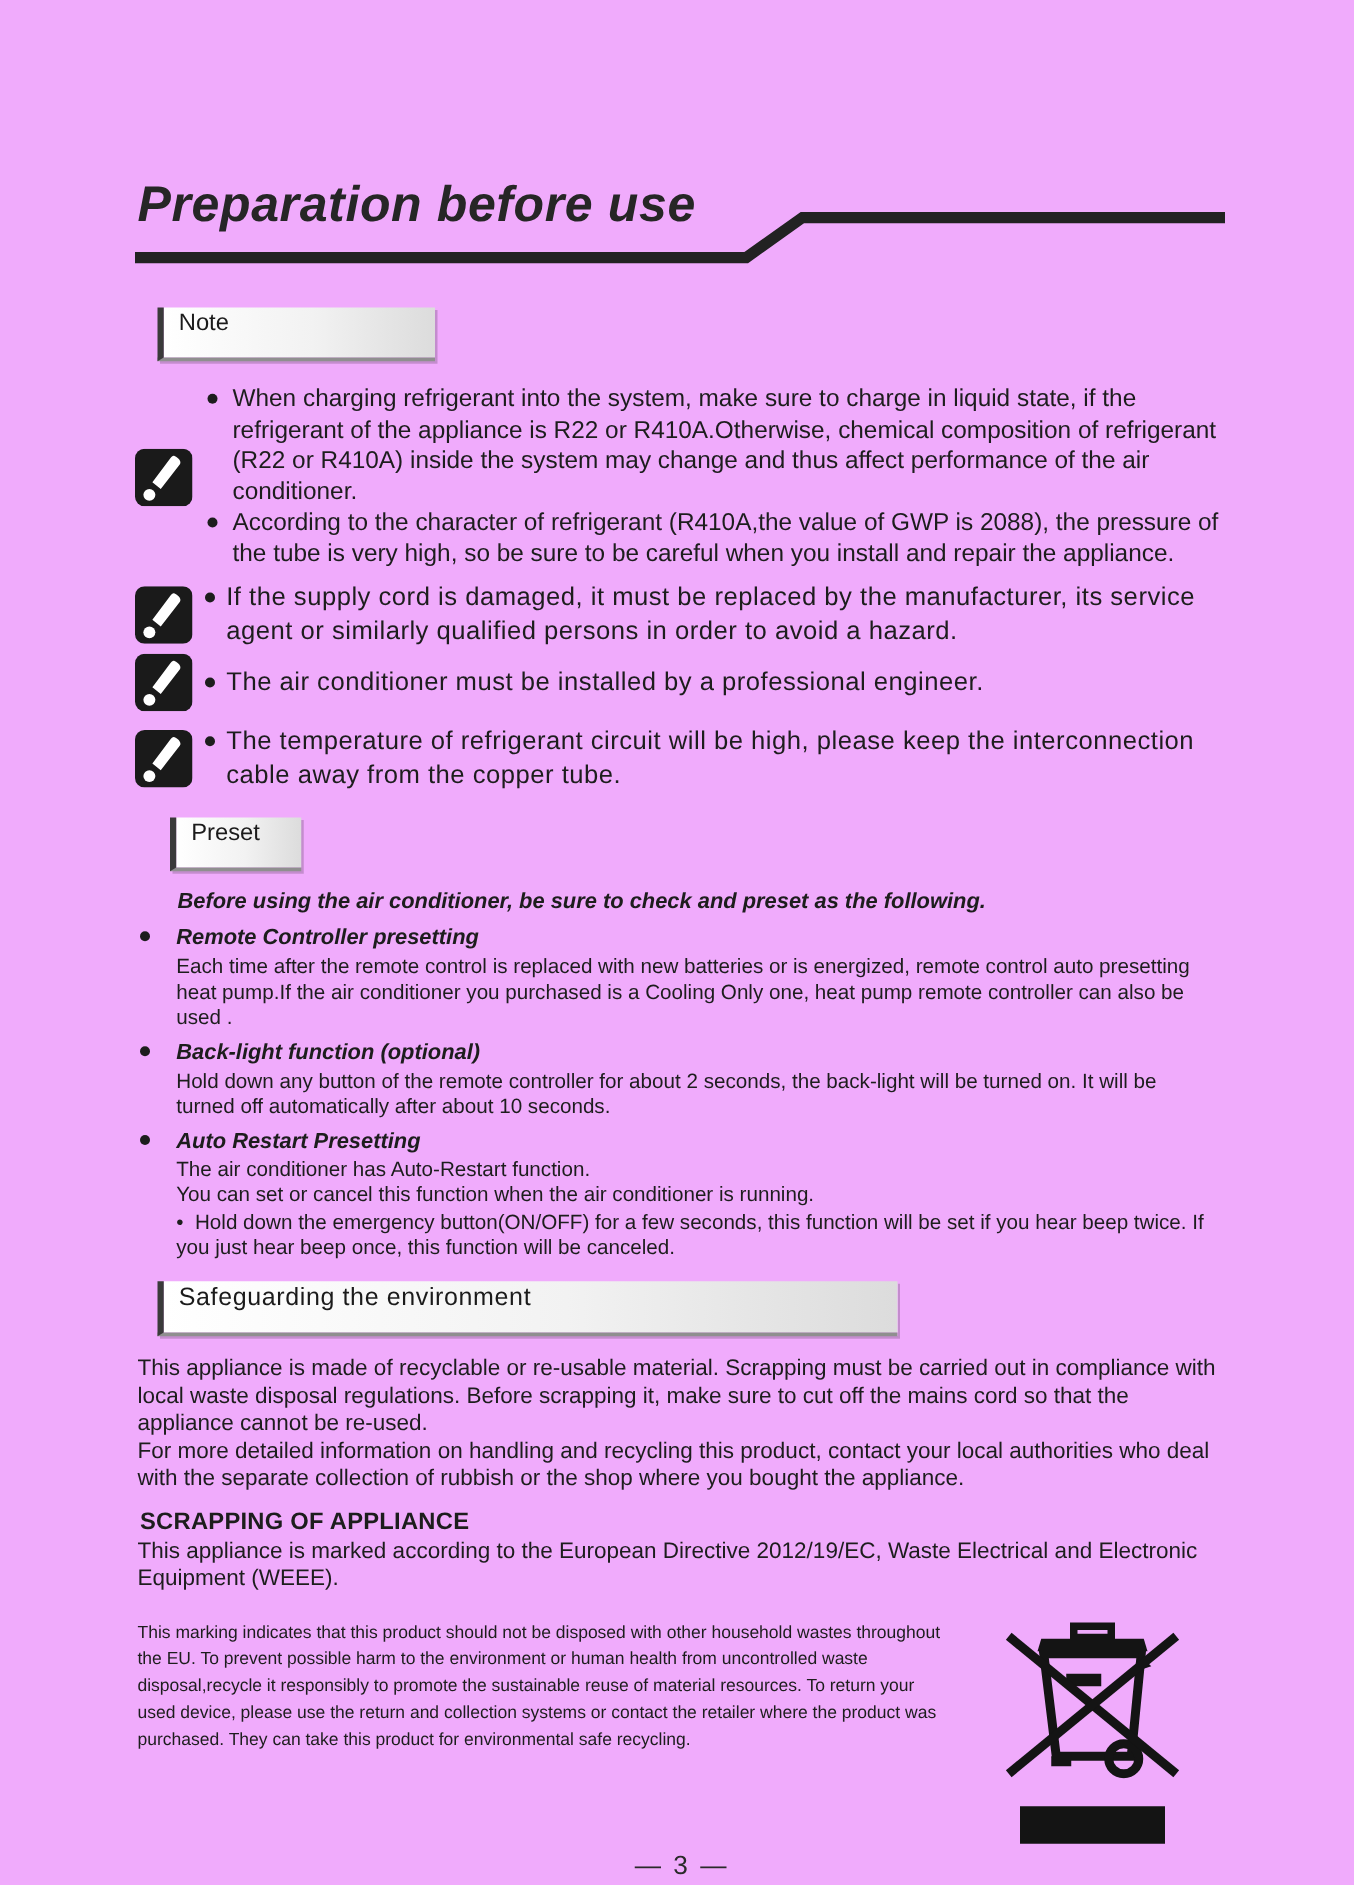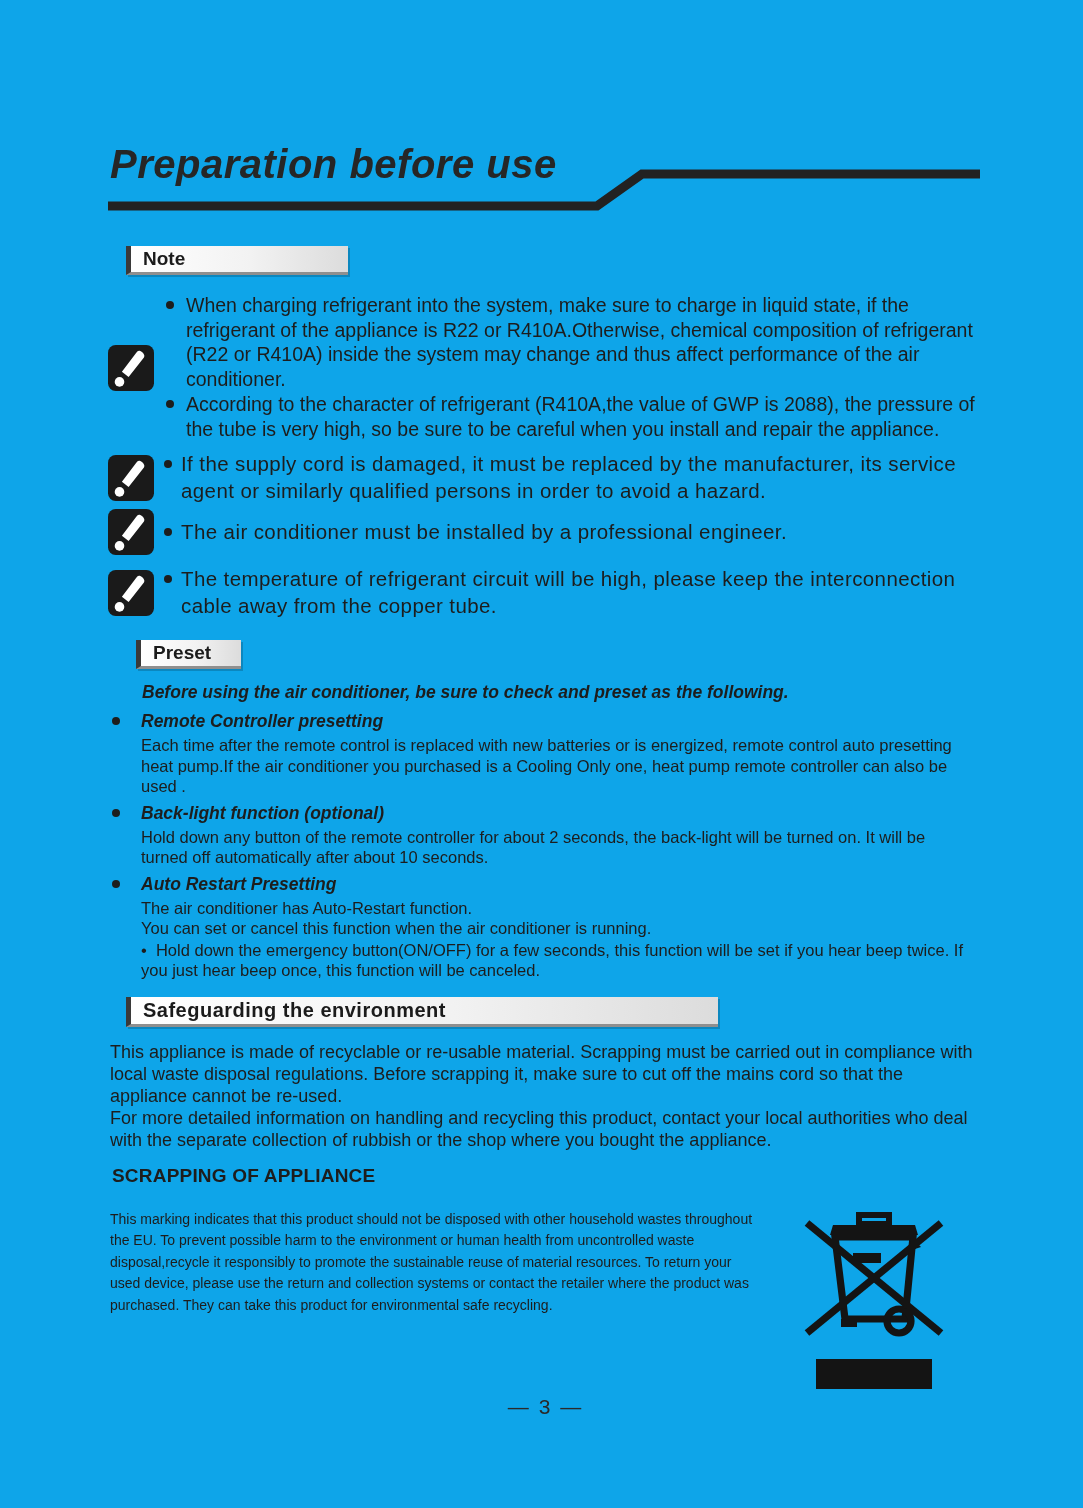--- a/index.html
+++ b/index.html
@@ -1,42 +1,42 @@
 <!DOCTYPE html>
 <html><head>
 <meta charset="utf-8">
 <style>
   html,body{margin:0;padding:0;background:#ffffff;}
   .page{
     position:relative;
     width:1083px;height:1508px;
     box-sizing:border-box;
     padding:150px 100px 20px 108px;
-    background:#0ea5e9;
+    background:#f0abfc;
     color:#1d1d1d;
     font-family:"Liberation Sans", sans-serif;
     overflow:hidden;
   }
   
   .doc-header{position:relative;height:62px;margin-bottom:34px;}
   .doc-title{
     position:absolute;left:2px;top:-8px;margin:0;
     font-size:40px;font-weight:bold;font-style:italic;
     letter-spacing:0.5px;color:#262626;white-space:nowrap;
   }
   .title-rule{position:absolute;left:0;top:16px;}
   
   .section-box{
     display:inline-block;
     border-left:5px solid #3a3a3a;
     border-bottom:3px solid #8f8f8f;
     background:linear-gradient(90deg,#ffffff 0%,#f2f2f2 55%,#dcdcdc 100%);
     box-shadow:2px 2px 0 rgba(0,0,0,0.18);
-    padding:2px 16px 2px 12px;
-    font-weight:bold;font-size:19px;color:#1b1b1b;
+    padding:2px 16px 16px 12px;
+    font-weight:normal;font-size:19px;color:#1b1b1b;
     box-sizing:border-box;
   }
   .note-box{margin-left:18px;min-width:222px;}
   .preset-box{margin-left:28px;min-width:105px;margin-top:12px;}
   .env-box{margin-left:18px;min-width:592px;margin-top:12px;font-size:20px;letter-spacing:0.5px;}
   
   .note-groups{margin-top:18px;}
   .note-group{display:flex;align-items:center;margin-bottom:8px;}
   .note-group.center{align-items:center;}
   .pen-icon{flex:0 0 46px;width:46px;height:46px;display:block;}
@@ -187,20 +187,21 @@
 
   
   <div class="section-box env-box">
     <span>Safeguarding the environment</span>
   </div>
 
   <p class="env-par">This appliance is made of recyclable or re-usable material. Scrapping must be carried out  in compliance with local waste disposal regulations. Before scrapping it, make sure to cut off the mains cord so that the appliance cannot be re-used.</p>
   <p class="env-par">For more detailed information on handling and recycling this product, contact your local authorities who deal with the separate collection of rubbish or the shop where you bought the appliance.</p>
 
   <h3 class="scrap-heading">SCRAPPING OF APPLIANCE</h3>
+  <p class="scrap-intro">This appliance is marked according to the European Directive 2012/19/EC, Waste Electrical and Electronic Equipment (WEEE).</p>
 
   <div class="marking-row">
     <p class="marking-text">This marking indicates that this product should not be disposed with other household wastes throughout the EU. To prevent possible harm to the environment or human health from uncontrolled waste disposal,recycle it responsibly to promote the sustainable reuse of material resources. To return your used device, please use the return and collection systems or contact the retailer where the product was purchased. They can take this product for environmental safe recycling.</p>
     <div class="weee-col">
       <svg width="150" height="128" viewBox="0 0 75 64">
 
         <rect x="30" y="3" width="15" height="4.5" fill="none" stroke="#141414" stroke-width="3"></rect>
 
         <path d="M17 8 L58 8 L59.5 13 L15.5 13 Z" fill="#141414"></path>
 

